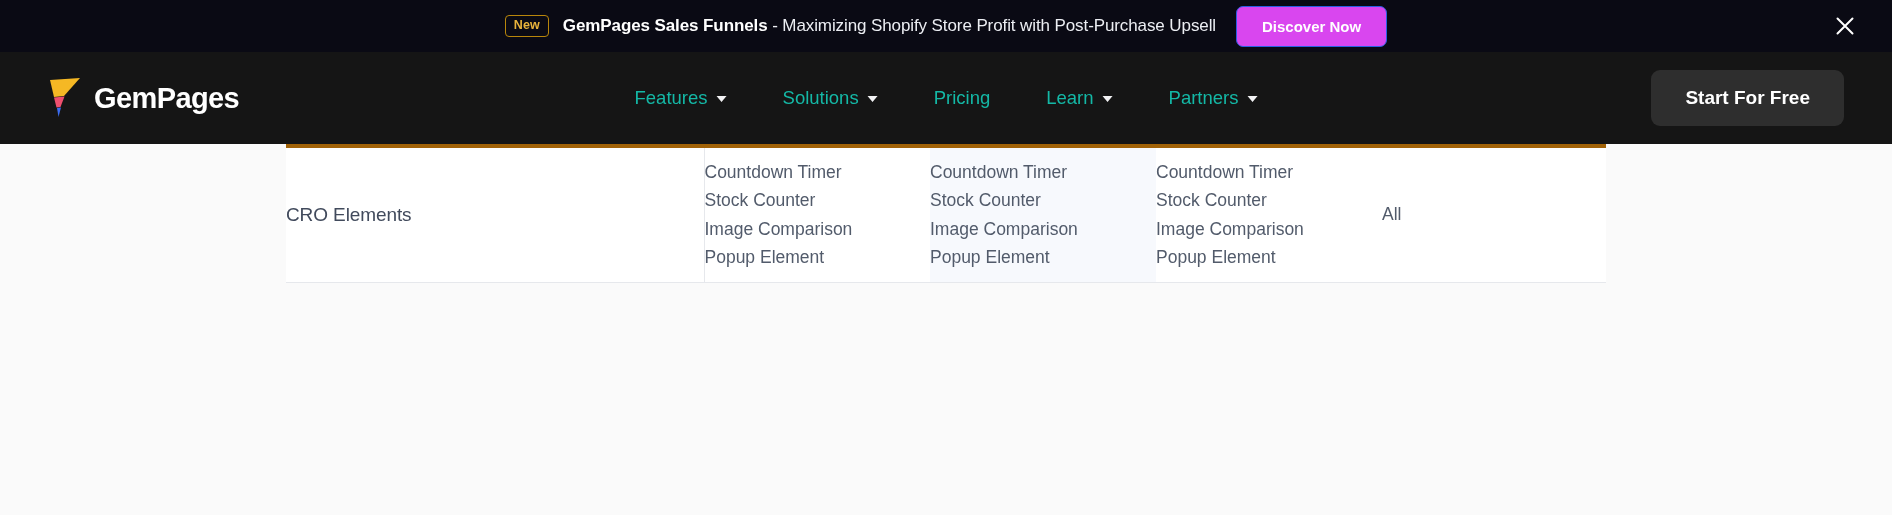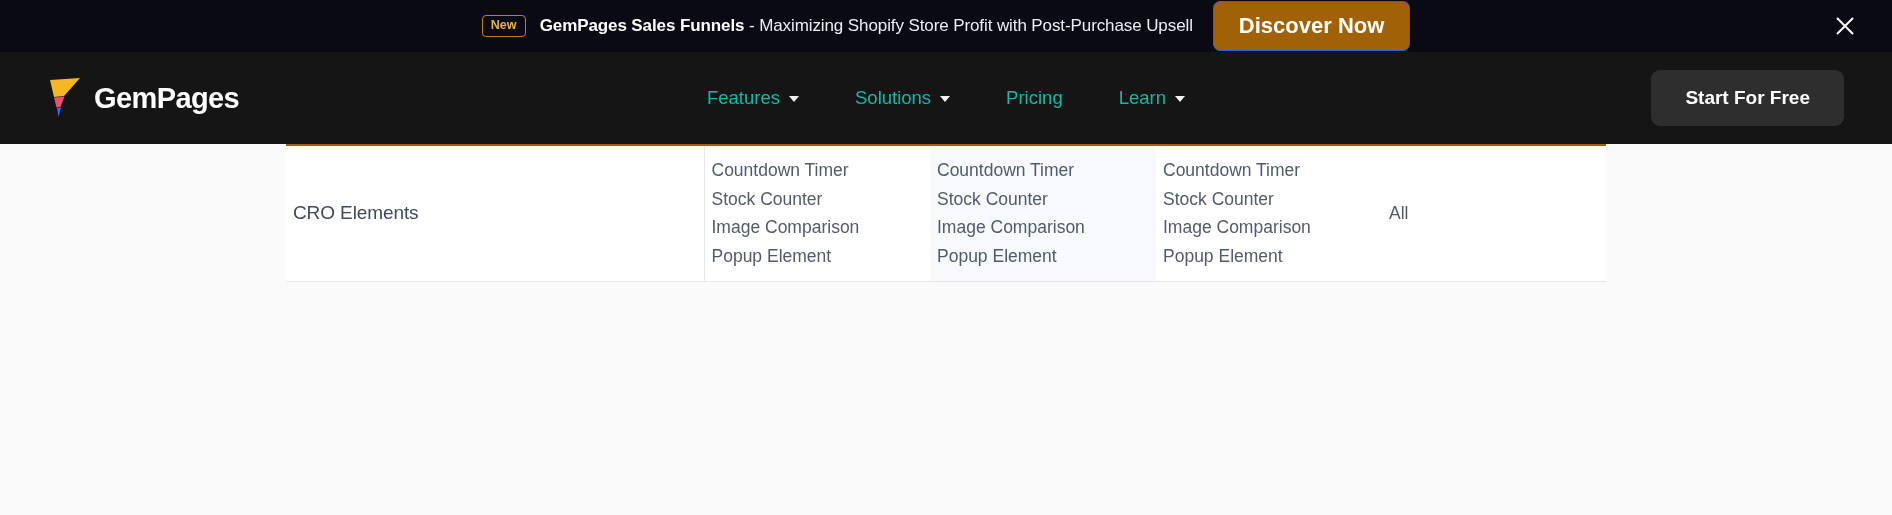--- a/index.html
+++ b/index.html
@@ -37,23 +37,23 @@
   }
   .promo-text{
     color:#eceef3;
     font-size:17px;
     letter-spacing:-.1px;
     white-space:nowrap;
   }
   .promo-text b{ font-weight:700; color:#ffffff;margin-top:29px; }
   .discover-btn{
     border:1.5px solid #2b5fe3;
-    background:#a16207;
+    background:#d946ef;
     color:#ffffff;
-    font-size:22px;
+    font-size:15px;
     font-weight:700;
     padding:11px 25px;
     border-radius:7px;
     cursor:pointer;
     white-space:nowrap;
     font-family:inherit;
   }
   .banner-close{
     position:absolute;
     right:30px; top:50%;
@@ -140,23 +140,23 @@
   }
 
   table.compare{
     width:1320px;
     margin:0 auto;
     border-collapse:collapse;
     background:#ffffff;
     table-layout:fixed;
   }
   table.compare td{
-    border-top:2px solid #a16207;
+    border-top:4px solid #a16207;
     vertical-align:middle;
-    padding:7px;
+    padding:0;
     margin-left:40px;
   }
   table.compare tr:last-child td{ border-bottom:1px solid #e6e8ec; }
 
   .col-feature{ width:418px; }
   .col-plan{ width:226px; }
   .col-plan-hl{ width:226px; background:#f7f9fd; }
   .col-plan3{ width:226px; }
   .col-plan4{ width:224px; }
 
@@ -218,20 +218,24 @@
     </div>
     <div class="nav-item">
       <span>Solutions</span>
       <i class="caret"></i>
     </div>
     <div class="nav-item">
       <span>Pricing</span>
     </div>
     <div class="nav-item">
       <span>Learn</span>
+      <i class="caret"></i>
+    </div>
+    <div class="nav-item">
+      <span>Partners</span>
       <i class="caret"></i>
     </div>
   </div>
 
   <button class="start-btn">Start For Free</button>
 </div>
 
 <div class="compare-wrap">
 
 

